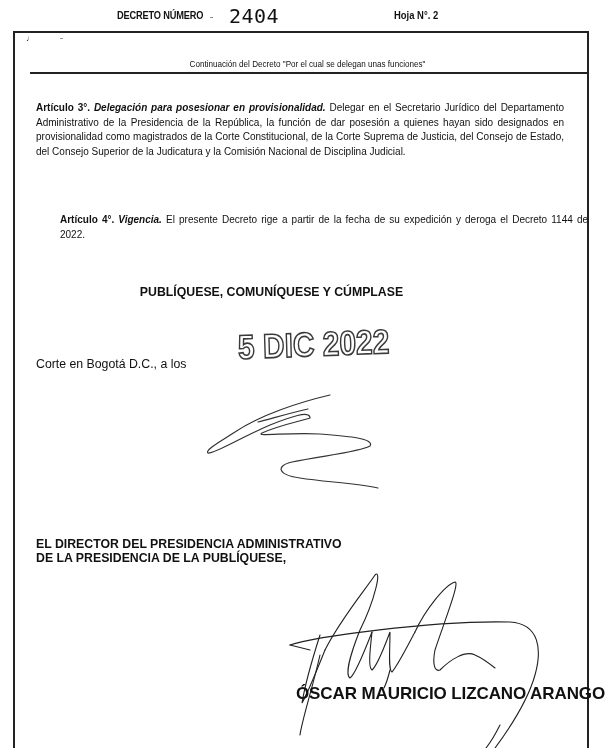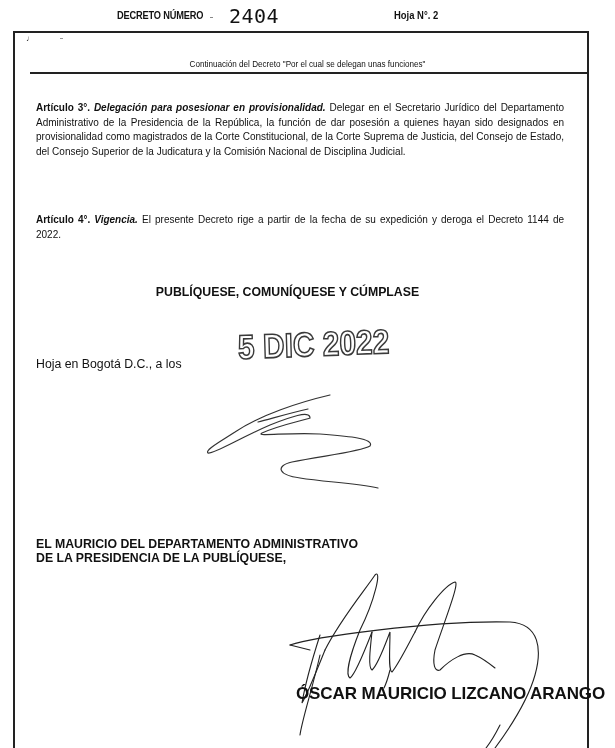--- a/index.html
+++ b/index.html
@@ -98,32 +98,32 @@
     }
     .article {
       position: absolute;
       left: 36px;
       width: 528px;
       font-size: 10px;
       line-height: 14.5px;
       text-align: justify;
     }
     .article-3 { top: 101px; }
-    .article-4 { top: 213px; }
+    .article-4 { top: 213px; margin-left: 24px; }
     .article-title { font-weight: bold; }
     .article-heading { font-weight: bold; font-style: italic; }
     .publish {
       position: absolute;
       top: 285px;
       left: 0;
       width: 559px;
       text-align: center;
       font-size: 12.3px;
       font-weight: bold;
-      padding-left: 16px;
+      padding-left: 0;
     }
     .publish span { position: relative; left: -8px; }
     .given {
       position: absolute;
       top: 357px;
       left: 36px;
       font-size: 12.3px;
     }
     .date-stamp {
       position: absolute;
@@ -196,30 +196,30 @@
   <div class="article article-4">
     <span class="article-title">Artículo 4°.</span>
     <span class="article-heading">Vigencia.</span>
     <span>El presente Decreto rige a partir de la fecha de su expedición y deroga el Decreto 1144 de 2022.</span>
   </div>
 
   <div class="publish">
     <span>PUBLÍQUESE, COMUNÍQUESE Y CÚMPLASE</span>
   </div>
 
-  <div class="given">Hoja en Bogotá D.C., a los</div>
+  <div class="given">Corte en Bogotá D.C., a los</div>
   <div class="date-stamp">5 DIC 2022</div>
 
   <svg class="signature-1" viewBox="0 0 200 110" fill="none" stroke="#333" stroke-width="1.2" stroke-linecap="round">
     <path d="M150 15 C 120 22, 80 35, 55 52 C 38 63, 25 70, 28 73 C 32 75, 60 58, 90 45 C 110 37, 130 30, 130 38 C 125 40, 100 45, 82 53 C 75 57, 110 52, 140 54 C 165 56, 195 58, 190 66 C 180 72, 140 76, 112 82 C 95 86, 98 95, 120 98 C 145 102, 175 103, 198 108"></path>
     <path d="M78 42 C 90 39, 110 33, 128 29"></path>
   </svg>
 
   <div class="director">
-    <div>EL MAURICIO DEL DEPARTAMENTO ADMINISTRATIVO</div>
+    <div>EL DIRECTOR DEL PRESIDENCIA ADMINISTRATIVO</div>
     <div>DE LA PRESIDENCIA DE LA PUBLÍQUESE,</div>
   </div>
 
   <svg class="signature-2" viewBox="0 0 300 188" fill="none" stroke="#222" stroke-width="1.1" stroke-linecap="round">
     <path d="M40 85 C 60 78, 180 60, 260 62 C 290 64, 292 90, 285 115 C 278 140, 262 165, 245 188"></path>
     <path d="M40 85 L 60 90"></path>
     <path d="M70 75 C 62 100, 55 125, 52 143 C 55 138, 65 115, 75 90"></path>
     <path d="M75 90 C 90 60, 115 30, 125 15 C 132 8, 125 40, 110 70 C 100 95, 95 115, 100 118 C 105 115, 115 90, 122 72"></path>
     <path d="M122 72 C 120 90, 118 108, 122 110 C 128 105, 135 85, 140 72 C 140 90, 138 110, 142 112 C 148 105, 158 85, 165 72"></path>
     <path d="M165 72 C 175 50, 195 25, 205 22 C 210 22, 195 60, 185 90 C 182 105, 185 112, 190 110 C 200 100, 215 90, 225 95 C 232 98, 240 104, 245 108"></path>

